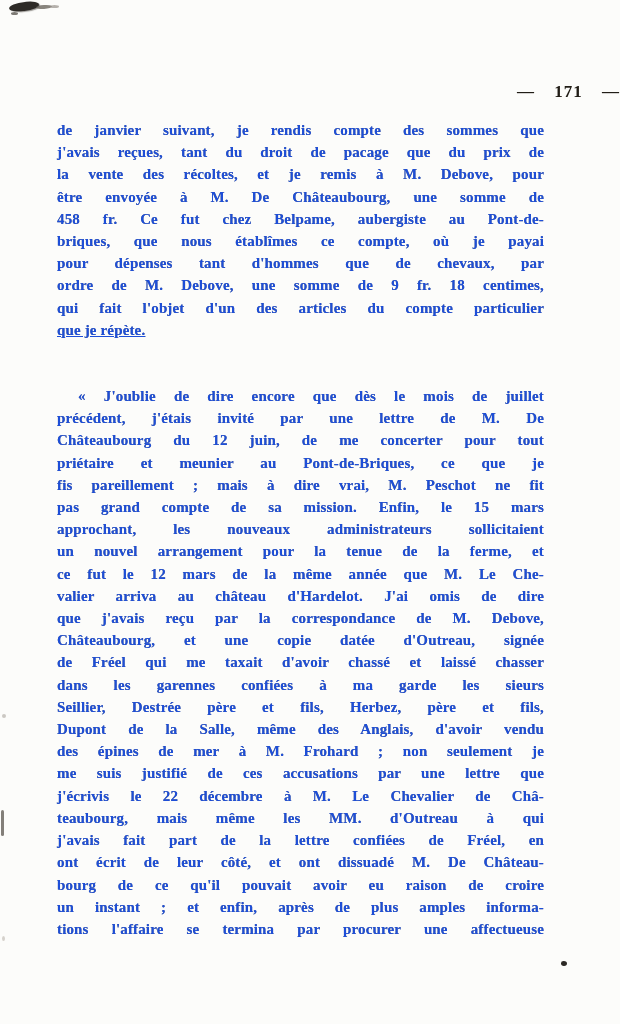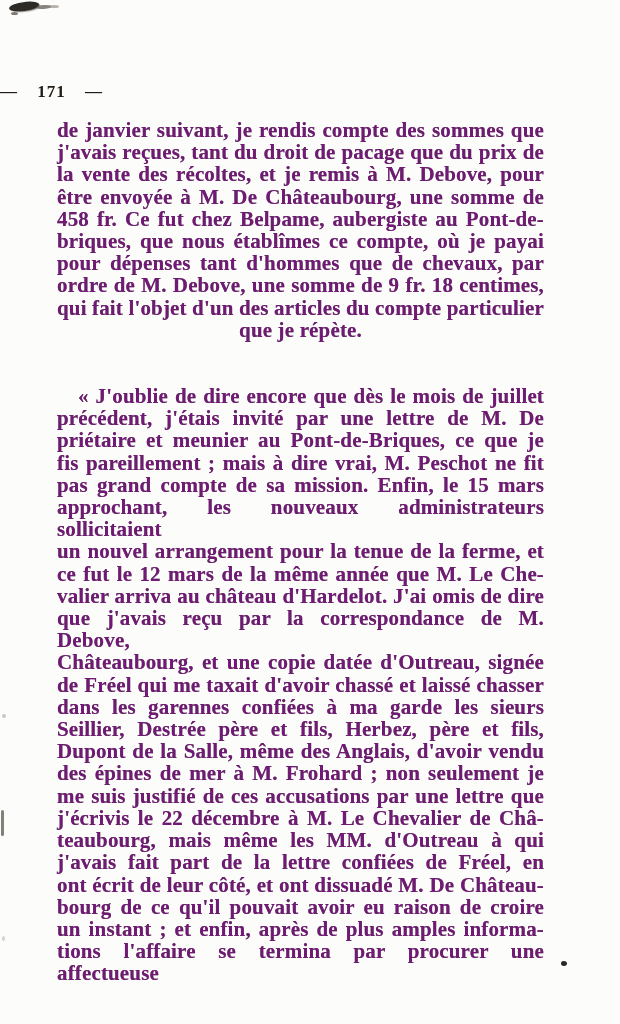--- a/index.html
+++ b/index.html
@@ -14,48 +14,49 @@
     background: #fcfcfa;
     overflow: hidden;
     font-family: "Liberation Serif", "DejaVu Serif", serif;
     color: #1c1812;
   }
   .page-number {
     position: absolute;
     top: 82px;
     left: 0;
     width: 620px;
-    text-align: left;
+    text-align: right;
     font-size: 17px;
     font-weight: 700;
     letter-spacing: 1px;
     word-spacing: 14px;
     color: #211d16;
   }
   .text-block {
     position: absolute;
     left: 57px;
     top: 119px;
     width: 487px;
   }
   .line {
-    font-size: 21px;
+    font-size: 15px;
     line-height: 22.2px;
     font-weight: 700;
     letter-spacing: 0.15px;
     white-space: normal;
-    color: #701a75;
+    color: #1d4ed8;
     text-shadow: 0 0 0.4px rgba(30,25,18,0.55);
   }
   .line.full {
     text-align: justify;
     text-align-last: justify;
   }
   .line.end {
-    text-align: center;
+    text-align: left;
+    text-decoration: underline;
   }
   .line.indent {
     padding-left: 21px;
     margin-top: 44px;
   }
   
   .smudge-main {
     position: absolute;
     left: 9px; top: 2px;
     width: 30px; height: 9px;
@@ -144,20 +145,21 @@
       <div class="line full">la vente des récoltes, et je remis à M. Debove, pour</div>
       <div class="line full">être envoyée à M. De Châteaubourg, une somme de</div>
       <div class="line full">458 fr. Ce fut chez Belpame, aubergiste au Pont-de-</div>
       <div class="line full">briques, que nous établîmes ce compte, où je payai</div>
       <div class="line full">pour dépenses tant d'hommes que de chevaux, par</div>
       <div class="line full">ordre de M. Debove, une somme de 9 fr. 18 centimes,</div>
       <div class="line full">qui fait l'objet d'un des articles du compte particulier</div>
       <div class="line end">que je répète.</div>
       <div class="line full indent">« J'oublie de dire encore que dès le mois de juillet</div>
       <div class="line full">précédent, j'étais invité par une lettre de M. De</div>
+      <div class="line full">Châteaubourg du 12 juin, de me concerter pour tout</div>
       <div class="line full">priétaire et meunier au Pont-de-Briques, ce que je</div>
       <div class="line full">fis pareillement ; mais à dire vrai, M. Peschot ne fit</div>
       <div class="line full">pas grand compte de sa mission. Enfin, le 15 mars</div>
       <div class="line full">approchant, les nouveaux administrateurs sollicitaient</div>
       <div class="line full">un nouvel arrangement pour la tenue de la ferme, et</div>
       <div class="line full">ce fut le 12 mars de la même année que M. Le Che-</div>
       <div class="line full">valier arriva au château d'Hardelot. J'ai omis de dire</div>
       <div class="line full">que j'avais reçu par la correspondance de M. Debove,</div>
       <div class="line full">Châteaubourg, et une copie datée d'Outreau, signée</div>
       <div class="line full">de Fréel qui me taxait d'avoir chassé et laissé chasser</div>

